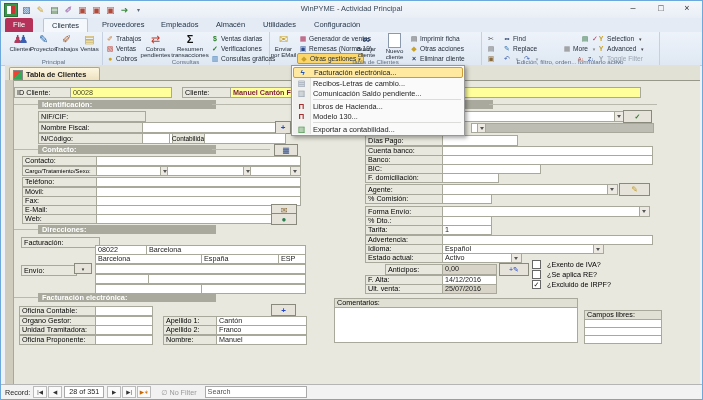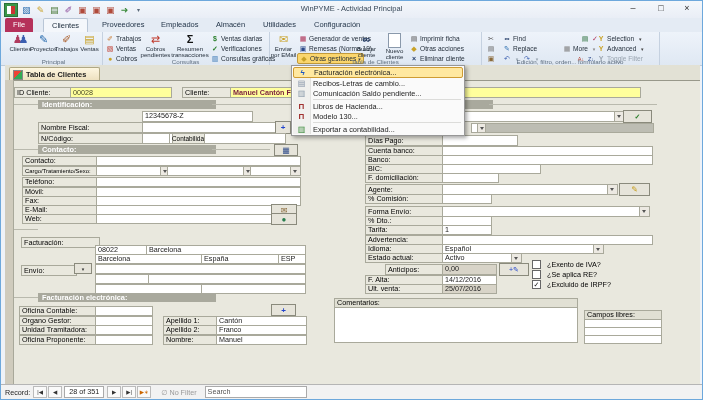--- a/index.html
+++ b/index.html
@@ -273,21 +273,21 @@
   <div class="recsel"></div>
 
   <div class="lbl" style="left:13px;top:86px;width:54px;height:9px">ID Cliente:</div>
   <div class="fld fldyellow" style="left:69px;top:86px;width:96px;height:9px;line-height:9px;color:#4a4a2a">00028</div>
   <div class="lbl" style="left:181px;top:86px;width:45px;height:9px">Cliente:</div>
   <div class="fld fldyellow maroon" style="left:229px;top:86px;width:405px;height:9px;line-height:9px">Manuel Cantón Franco</div>
 
   <div class="sline" style="left:13px;top:103px;width:24px"></div>
   <div class="sect" style="left:37px;top:99px;width:174px">Identificación:</div>
   <div class="sline" style="left:211px;top:103px;width:88px"></div>
-  <div class="fld" style="left:141px;top:110px;width:105px;height:9px">12345678-Z</div>
+  <div class="lbl" style="left:37px;top:110px;width:102px;height:9px">NIF/CIF:</div>
   <div class="lbl" style="left:37px;top:121px;width:102px;height:9px">Nombre Fiscal:</div>
   <div class="fld" style="left:141px;top:121px;width:130px;height:9px"></div>
   <div class="fbtn" style="left:274px;top:120px;width:14px;height:11px;color:#2244cc;font-weight:bold">
       <span>+</span>
     </div>
   <div class="lbl" style="left:37px;top:132px;width:102px;height:9px">N/Código:</div>
   <div class="fld" style="left:141px;top:132px;width:25px;height:9px"></div>
   <div class="lbl" style="left:168px;top:132px;width:33px;height:9px;font-size:6.4px">Contabilidad:</div>
   <div class="fld" style="left:203px;top:132px;width:76px;height:9px"></div>
 
@@ -320,20 +320,21 @@
   <div class="fbtn" style="left:270px;top:203px;width:24px;height:10px;color:#8a6a3a">
       <span>✉</span>
     </div>
   <div class="lbl" style="left:21px;top:213px;width:72px;height:8px;line-height:8px">Web:</div>
   <div class="fld" style="left:95px;top:213px;width:173px;height:8px"></div>
   <div class="fbtn" style="left:270px;top:212px;width:24px;height:10px;color:#2a7f4f">
       <span>●</span>
     </div>
 
   <div class="sline" style="left:13px;top:228px;width:24px"></div>
+  <div class="sect" style="left:37px;top:224px;width:174px">Direcciones:</div>
   <div class="lbl" style="left:20px;top:236px;width:73px;height:9px">Facturación:</div>
   <div class="fld" style="left:94px;top:244px;width:49px;height:8px">08022</div>
   <div class="fld" style="left:145px;top:244px;width:154px;height:8px">Barcelona</div>
   <div class="fld" style="left:94px;top:253px;width:104px;height:8px">Barcelona</div>
   <div class="fld" style="left:200px;top:253px;width:75px;height:8px">España</div>
   <div class="fld" style="left:277px;top:253px;width:22px;height:8px">ESP</div>
   <div class="lbl" style="left:20px;top:264px;width:50px;height:9px">Envío:</div>
   <div class="fbtn" style="left:73px;top:262px;width:16px;height:9px;font-size:5px;color:#333">
       <span>▾</span>
     </div>

